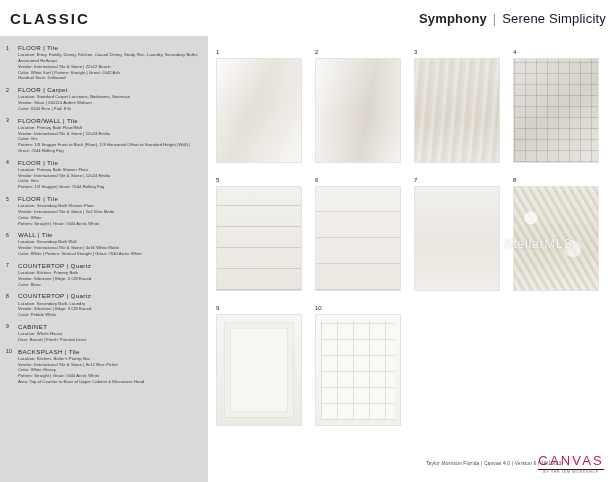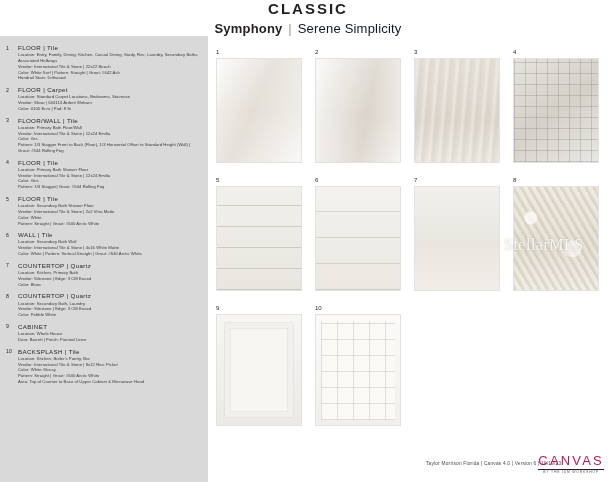--- a/index.html
+++ b/index.html
@@ -12,21 +12,20 @@
     overflow: hidden;
   }
   .page { position: relative; width: 616px; height: 482px; background: #fff; }
 
   
   .header {
     position: absolute; left: 0; top: 0; width: 616px; height: 36px;
     background: #ffffff;
     display: flex; align-items: center; justify-content: space-between;
     padding: 0 10px 0 10px;
-    flex-direction: column;
   }
   .brand-left {
     font-size: 15px; font-weight: bold; letter-spacing: 2.0px;
     color: #231f20;
   }
   .brand-right { font-size: 13px; color: #231f20; letter-spacing: .2px; }
   .brand-right .bold { font-weight: bold; }
   .brand-right .sep { color: #9b9b9b; margin: 0 2px; font-weight: normal; }
   .brand-right .light { color: #0f172a; font-weight: normal; }
 
@@ -122,22 +121,22 @@
     content:""; position:absolute; left:6%; top:5%; right:6%; bottom:5%;
     background:
       repeating-linear-gradient(0deg, rgba(200,196,189,.5) 0px, rgba(200,196,189,.5) 0.6px, rgba(0,0,0,0) 0.6px, rgba(0,0,0,0) 16px),
       repeating-linear-gradient(90deg, rgba(200,196,189,.5) 0px, rgba(200,196,189,.5) 0.6px, rgba(0,0,0,0) 0.6px, rgba(0,0,0,0) 16px),
       #faf9f6;
   }
 
   
   .watermark {
     position: absolute; left: 296px; top: 200px;
-    font-size: 16px; color: rgba(255,255,255,.85);
-    letter-spacing: .5px; font-family: Liberation Serif, serif;
+    font-size: 13px; color: rgba(255,255,255,.85);
+    letter-spacing: .5px; font-family: Liberation Sans, sans-serif;
     text-shadow: 0 0 2px rgba(120,120,120,.45);
     pointer-events: none;
   }
 
   
   .footer {
     position: absolute; left: 216px; right: 8px; bottom: 4px; height: 34px;
   }
   .footer-text {
     position: absolute; left: 2px; bottom: 12px;

